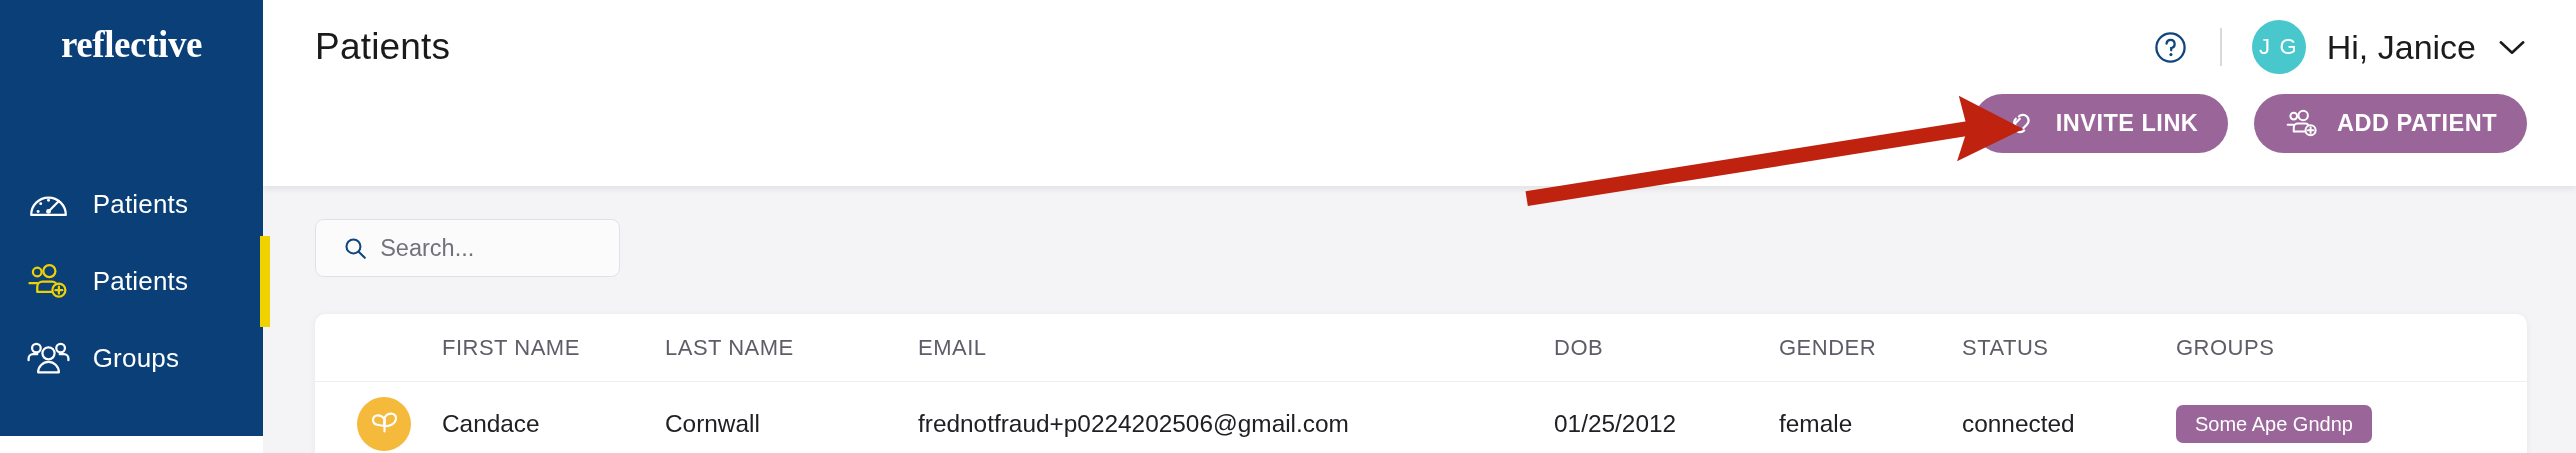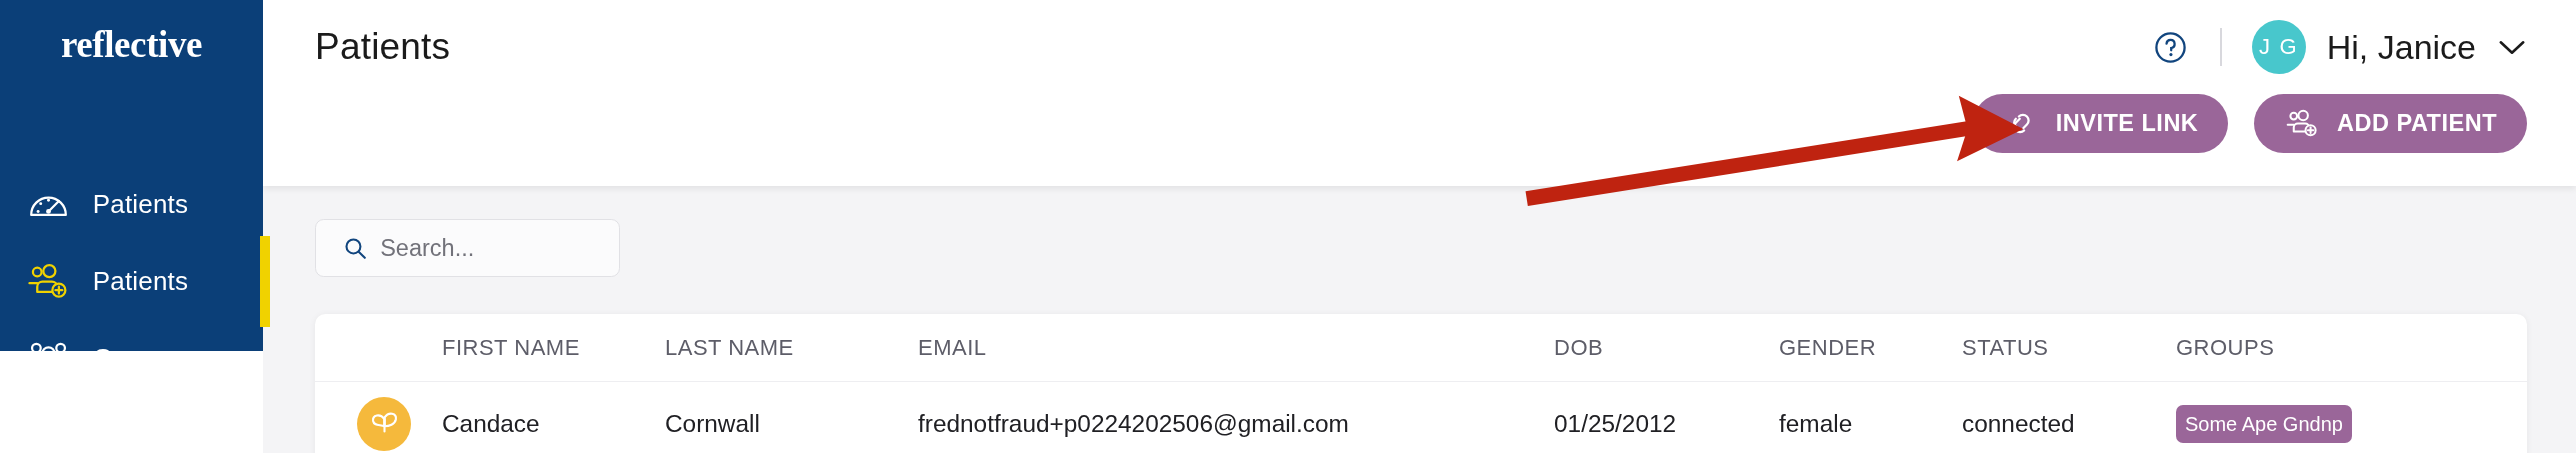--- a/index.html
+++ b/index.html
@@ -15,21 +15,21 @@
   #app {
     position: relative;
     width: 2576px;
     height: 453px;
     display: flex;
   }
 
   
   #sidebar {
     width: 263px;
-    height: 351px;
+    height: 436px;
     background: #0b3f78;
     flex: 0 0 263px;
     position: relative;
     z-index: 5;
   }
 
   #brand {
     color: #ffffff;
     font-family: "Liberation Serif", serif;
     font-weight: bold;
@@ -315,21 +315,21 @@
     background: #f5b93c;
     display: flex;
     align-items: center;
     justify-content: center;
   }
 
   .group-badge {
     display: inline-flex;
     align-items: center;
     height: 38px;
-    padding: 0 9px;
+    padding: 0 19px;
     border-radius: 7px;
     background: #9a6699;
     color: #ffffff;
     font-size: 20px;
     white-space: nowrap;
   }
 
   
   #annotation-arrow {
     position: absolute;

